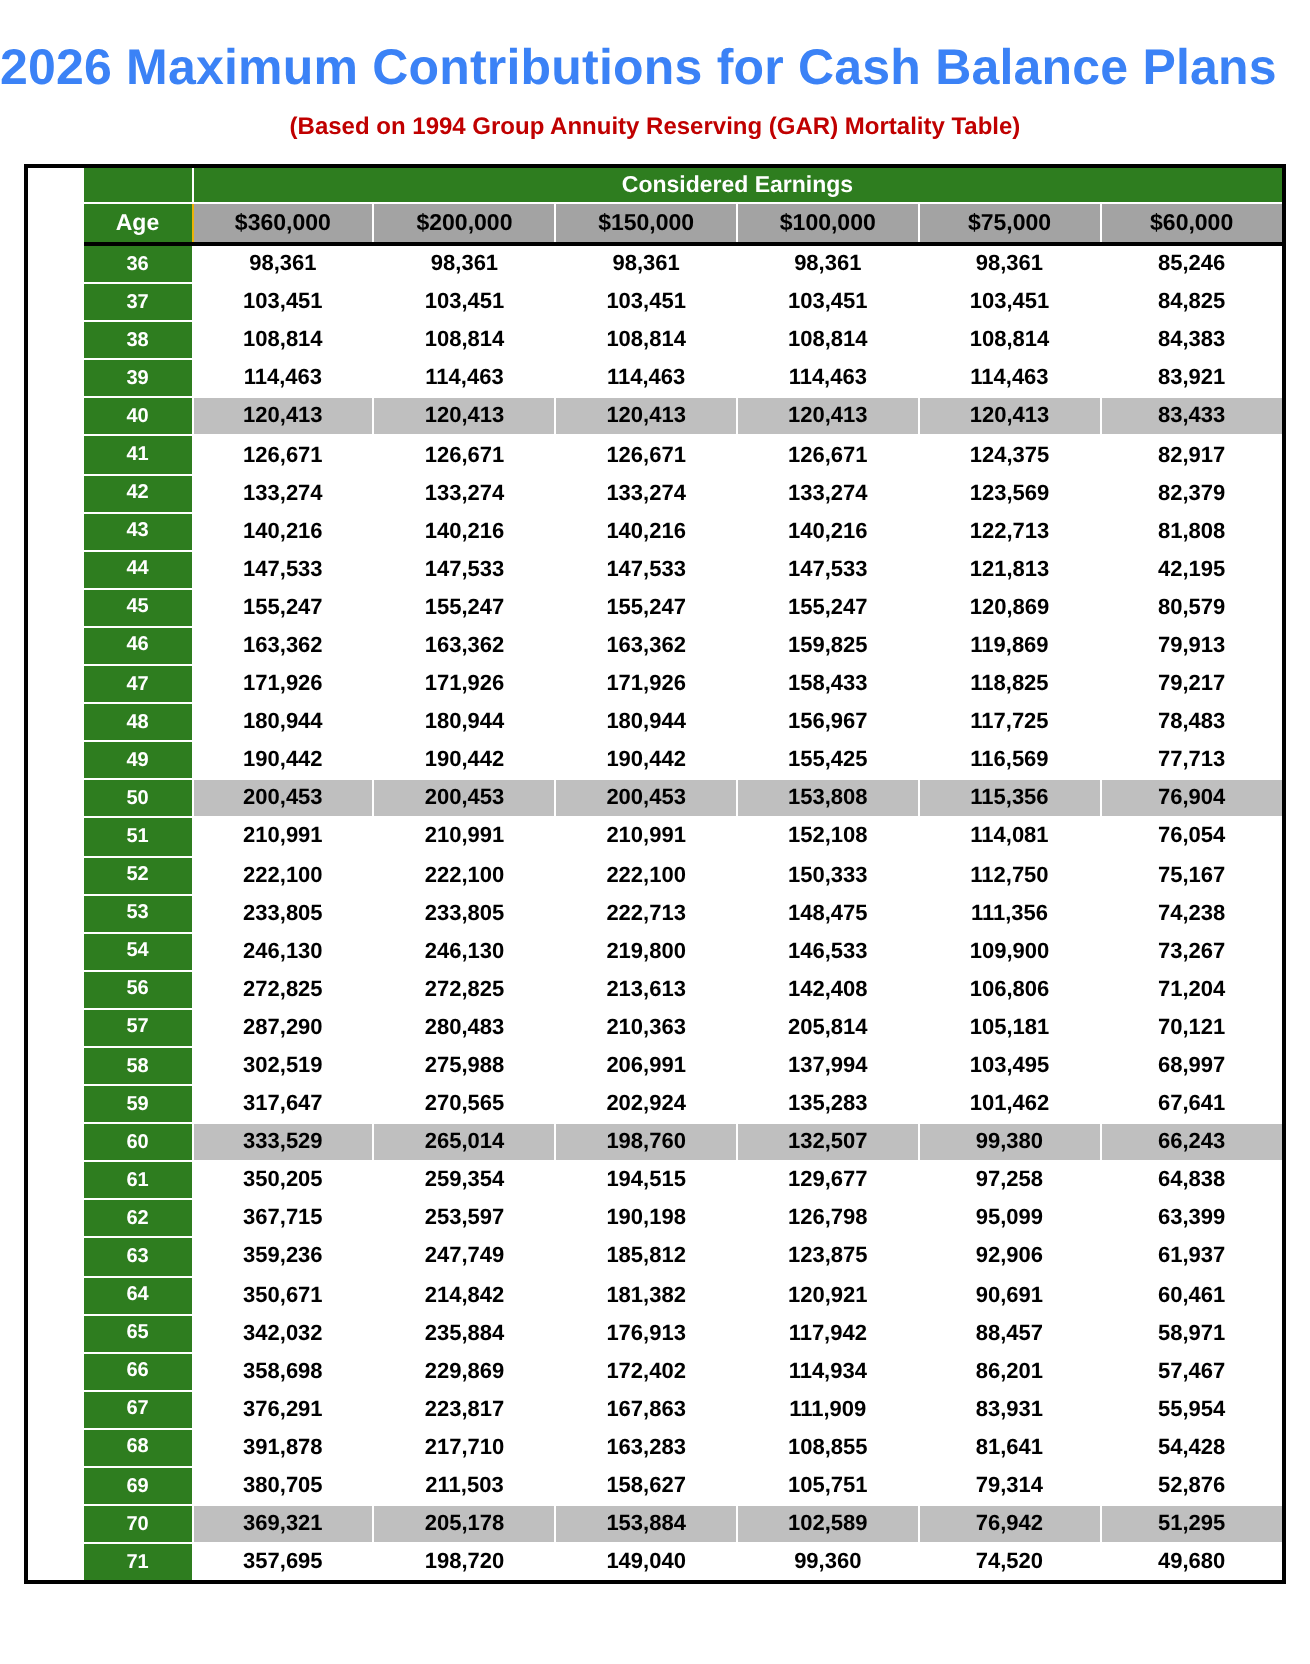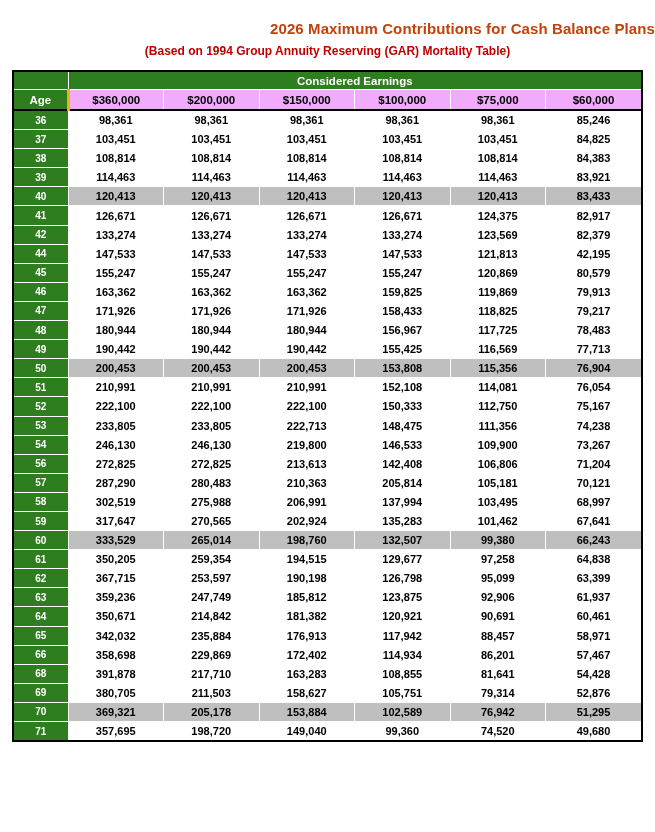--- a/index.html
+++ b/index.html
@@ -14,37 +14,38 @@
     color: #000000;
   }
   .page {
     width: 655px;
     height: 832px;
     box-sizing: border-box;
     padding: 0;
     position: relative;
   }
   .title {
-    text-align: right;
-    font-size: 15px;
-    font-weight: bold;
-    color: #c2410c;
+    text-align: left;
+    font-size: 25px;
+    font-weight: bold;
+    color: #3b82f6;
     margin: 20px 0 0 0;
     letter-spacing: 0.1px;
   }
   .subtitle {
     text-align: center;
     font-size: 12px;
     font-weight: bold;
     color: #c00000;
     margin: 7px 0 0 0;
   }
   .table-wrap {
     margin: 12px 12px 0 12px;
     border: 2px solid #000000;
+    padding-left: 28px;
   }
   table.grid {
     border-collapse: collapse;
     width: 100%;
     table-layout: fixed;
   }
   table.grid td, table.grid th {
     padding: 0;
     margin: 0;
   }
@@ -61,25 +62,25 @@
     background: #2e7d1f;
     border-right: 1px solid #ffffff;
   }
   .hdr-age {
     background: #2e7d1f;
     color: #ffffff;
     font-weight: bold;
     font-size: 11.5px;
     text-align: center;
     height: 19px;
-    border-right: 3px solid #eab308;
+    border-right: 1px solid #eab308;
     border-top: 1px solid #ffffff;
   }
   .hdr-col {
-    background: #f0abfc;
+    background: #a3a3a3;
     color: #000000;
     font-weight: bold;
     font-size: 11.5px;
     text-align: center;
     height: 19px;
     border-right: 1px solid #ffffff;
     border-top: 1px solid #ffffff;
   }
   .hdr-col.last, .hdr-group.last { border-right: none; }
   .age-cell {
@@ -197,20 +198,29 @@
           <tr>
             <td class="age-cell">42</td>
             <td class="val-cell">133,274</td>
             <td class="val-cell">133,274</td>
             <td class="val-cell">133,274</td>
             <td class="val-cell">133,274</td>
             <td class="val-cell">123,569</td>
             <td class="val-cell last">82,379</td>
           </tr>
           <tr>
+            <td class="age-cell">43</td>
+            <td class="val-cell">140,216</td>
+            <td class="val-cell">140,216</td>
+            <td class="val-cell">140,216</td>
+            <td class="val-cell">140,216</td>
+            <td class="val-cell">122,713</td>
+            <td class="val-cell last">81,808</td>
+          </tr>
+          <tr>
             <td class="age-cell">44</td>
             <td class="val-cell">147,533</td>
             <td class="val-cell">147,533</td>
             <td class="val-cell">147,533</td>
             <td class="val-cell">147,533</td>
             <td class="val-cell">121,813</td>
             <td class="val-cell last">42,195</td>
           </tr>
           <tr>
             <td class="age-cell">45</td>
@@ -395,20 +405,29 @@
           <tr>
             <td class="age-cell">66</td>
             <td class="val-cell">358,698</td>
             <td class="val-cell">229,869</td>
             <td class="val-cell">172,402</td>
             <td class="val-cell">114,934</td>
             <td class="val-cell">86,201</td>
             <td class="val-cell last">57,467</td>
           </tr>
           <tr>
+            <td class="age-cell">67</td>
+            <td class="val-cell">376,291</td>
+            <td class="val-cell">223,817</td>
+            <td class="val-cell">167,863</td>
+            <td class="val-cell">111,909</td>
+            <td class="val-cell">83,931</td>
+            <td class="val-cell last">55,954</td>
+          </tr>
+          <tr>
             <td class="age-cell">68</td>
             <td class="val-cell">391,878</td>
             <td class="val-cell">217,710</td>
             <td class="val-cell">163,283</td>
             <td class="val-cell">108,855</td>
             <td class="val-cell">81,641</td>
             <td class="val-cell last">54,428</td>
           </tr>
           <tr>
             <td class="age-cell">69</td>

